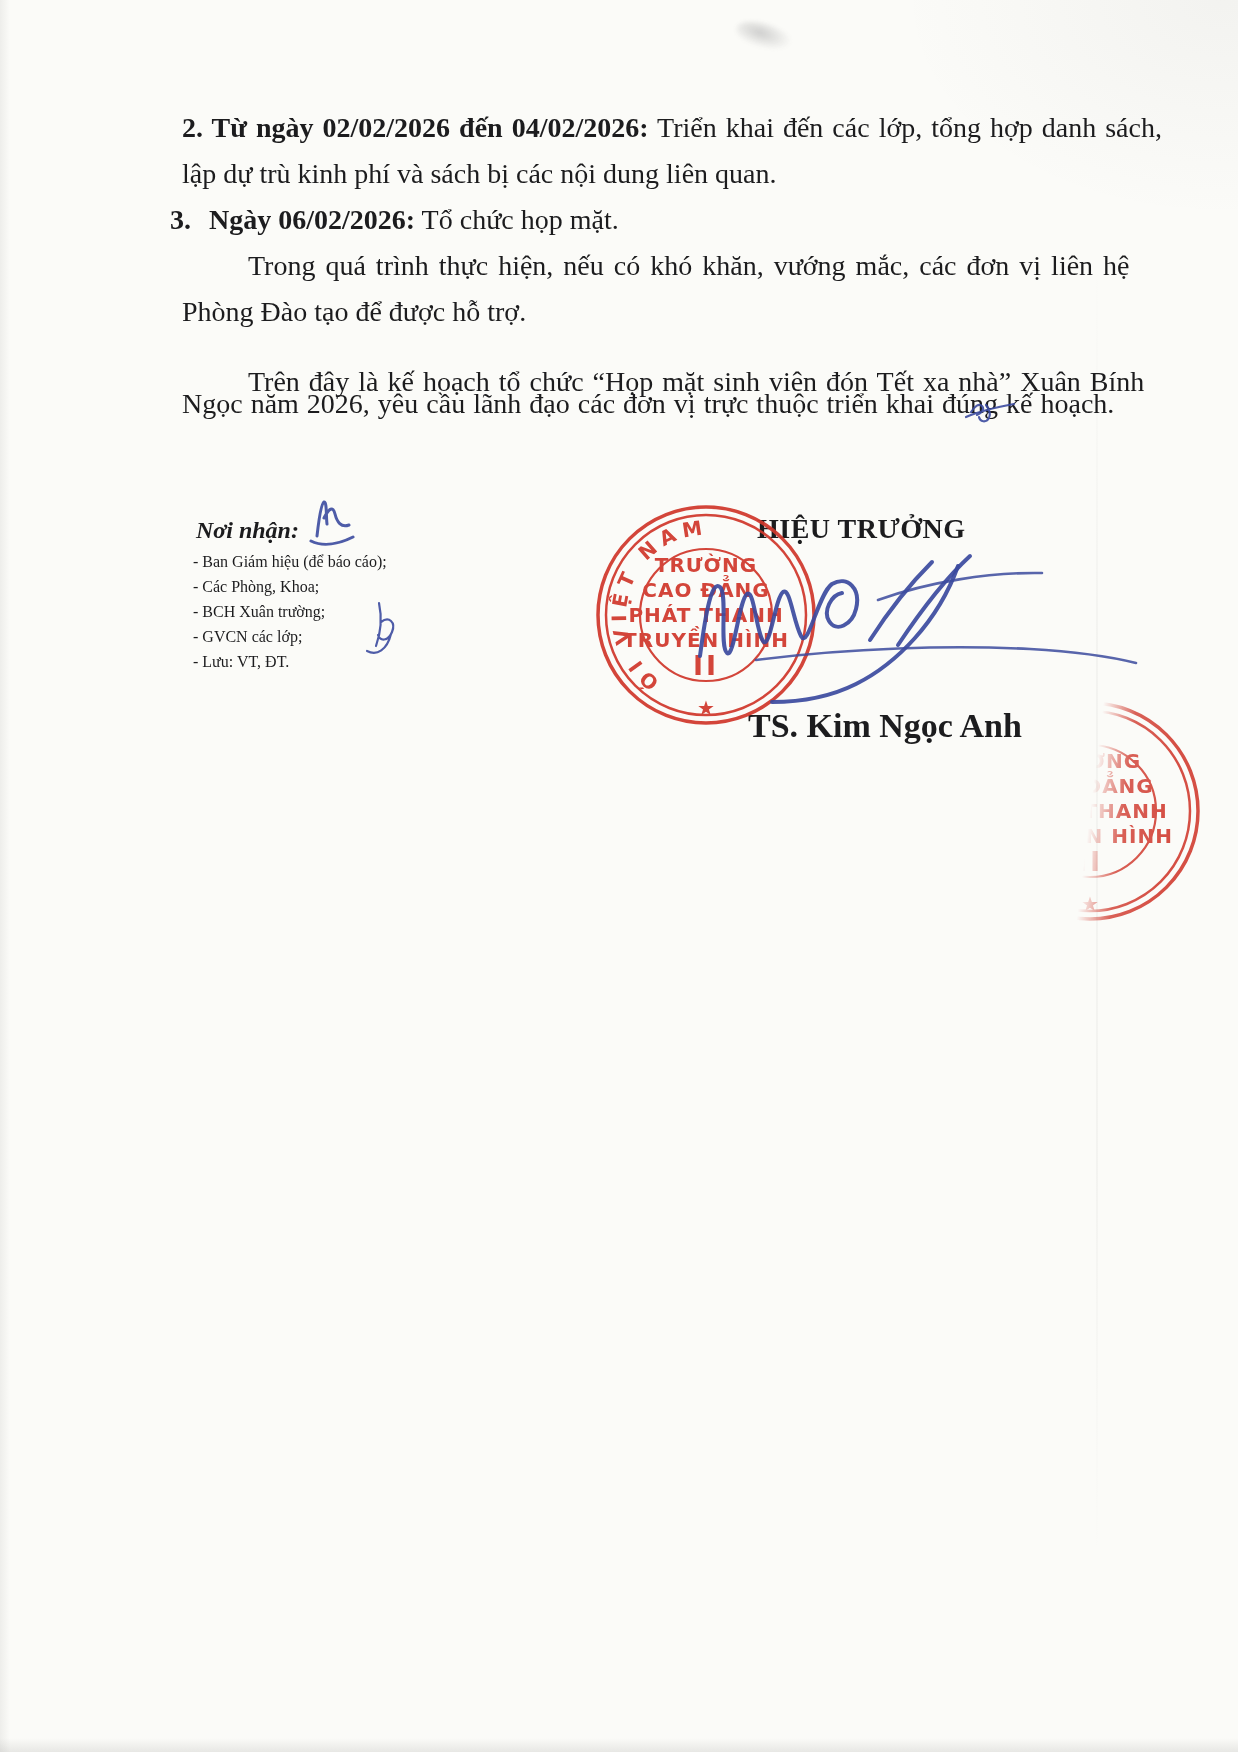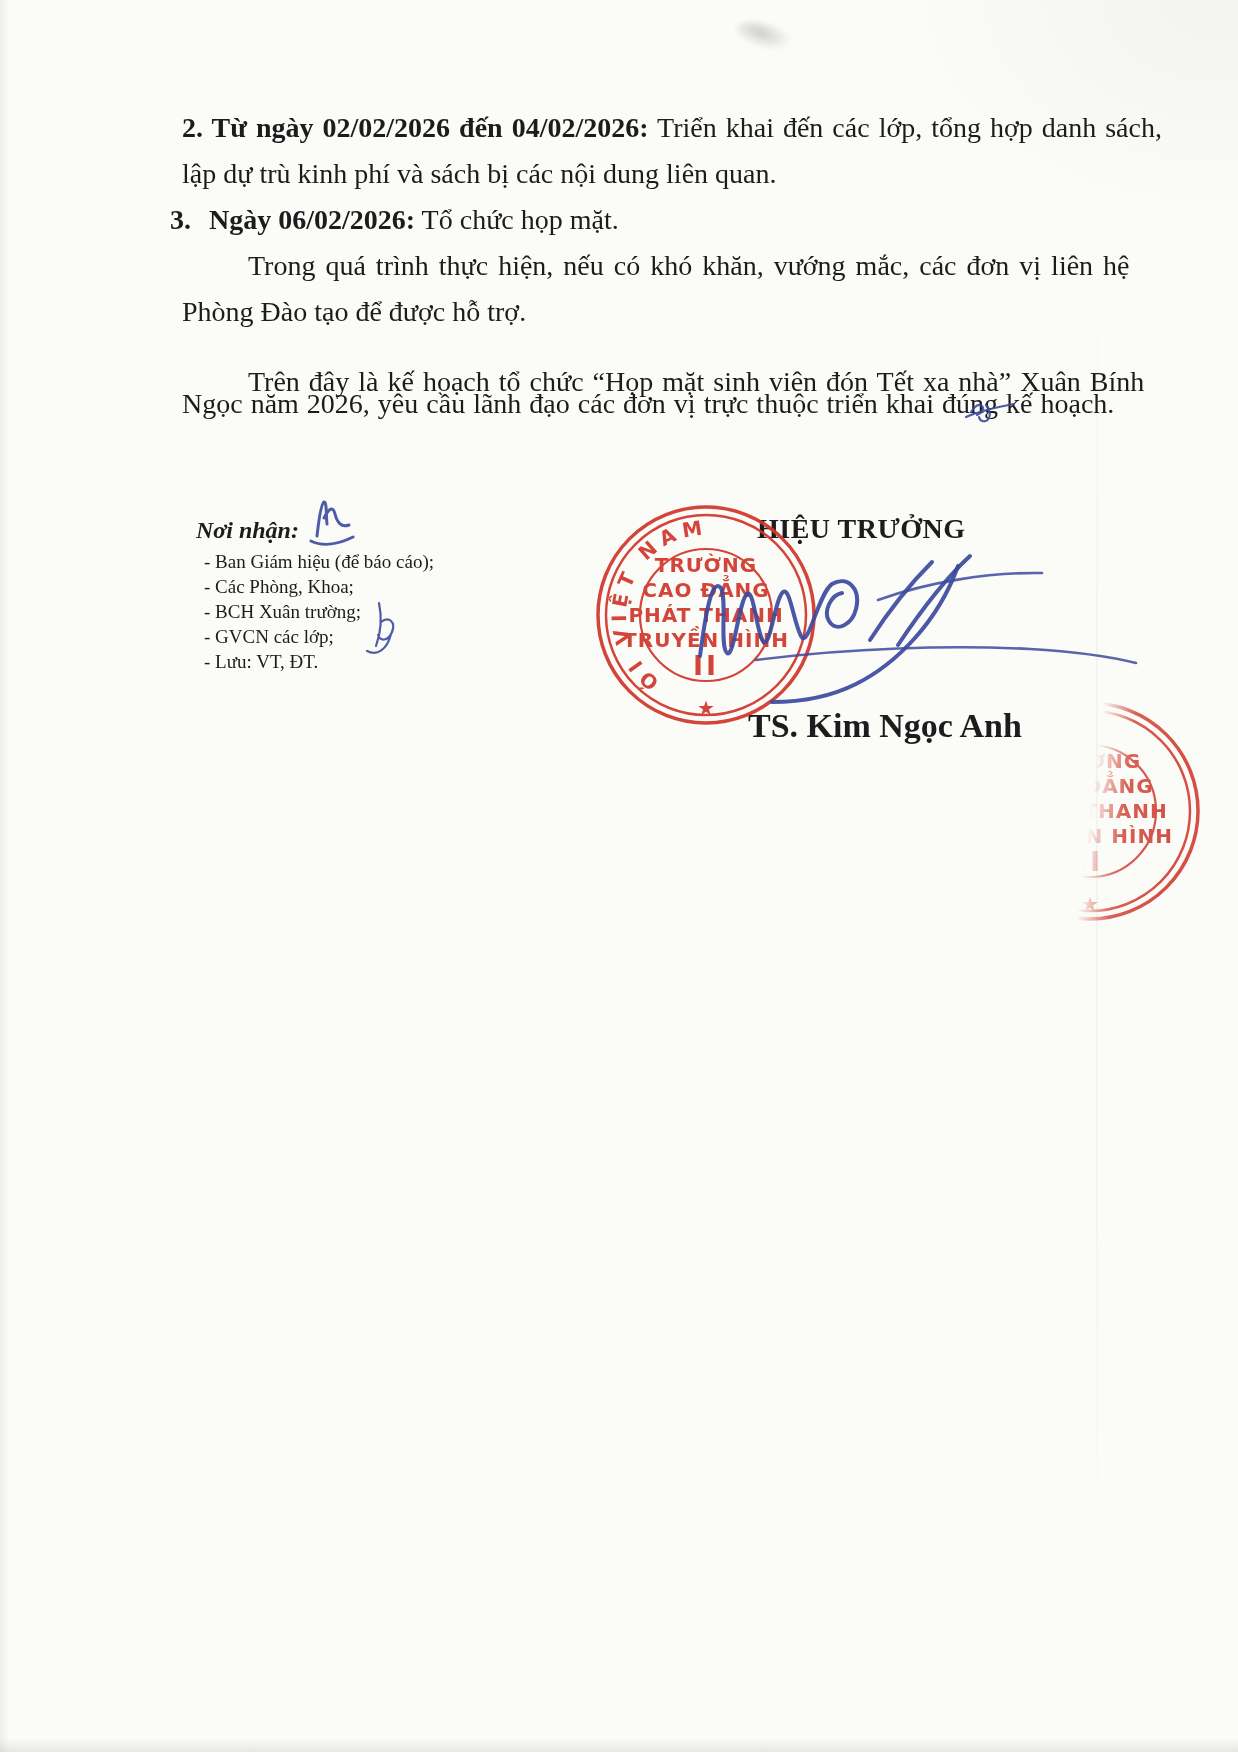--- a/index.html
+++ b/index.html
@@ -27,21 +27,21 @@
   #line-2a{left:182px;top:111px;word-spacing:2px;}
   #line-2b{left:182px;top:157px;}
   #line-3{left:170px;top:203px;}
   #line-3 .gap{display:inline-block;width:18px;}
   #line-4{left:248px;top:249px;word-spacing:3px;}
   #line-5{left:182px;top:295px;}
   #line-6{left:248px;top:341px;word-spacing:2px;margin-top:24px;}
   #line-7{left:182px;top:387px;word-spacing:1px;}
 
   #recipients-label{position:absolute;left:196px;top:517px;font-size:24px;font-weight:bold;font-style:italic;}
-  #recipients-list{position:absolute;left:204px;top:549px;font-size:19px;line-height:25px;}
+  #recipients-list{position:absolute;left:193px;top:549px;font-size:16px;line-height:25px;}
   .recipient-item{white-space:nowrap;}
 
   #principal-title{position:absolute;left:757px;top:513px;font-size:28px;font-weight:bold;letter-spacing:.5px;white-space:nowrap;}
   #signer-name{position:absolute;left:748px;top:707px;font-size:34px;font-weight:bold;white-space:nowrap;}
 
   .stamp{position:absolute;font-family:"DejaVu Sans", sans-serif;}
   #stamp-main{left:591px;top:500px;opacity:.93;}
   #stamp-partial{left:975px;top:696px;opacity:.88;
     -webkit-mask-image:linear-gradient(97deg, rgba(0,0,0,0) 0%, rgba(0,0,0,0) 50%, rgba(0,0,0,.9) 63%, rgba(0,0,0,1) 80%);
     mask-image:linear-gradient(97deg, rgba(0,0,0,0) 0%, rgba(0,0,0,0) 50%, rgba(0,0,0,.9) 63%, rgba(0,0,0,1) 80%);}

